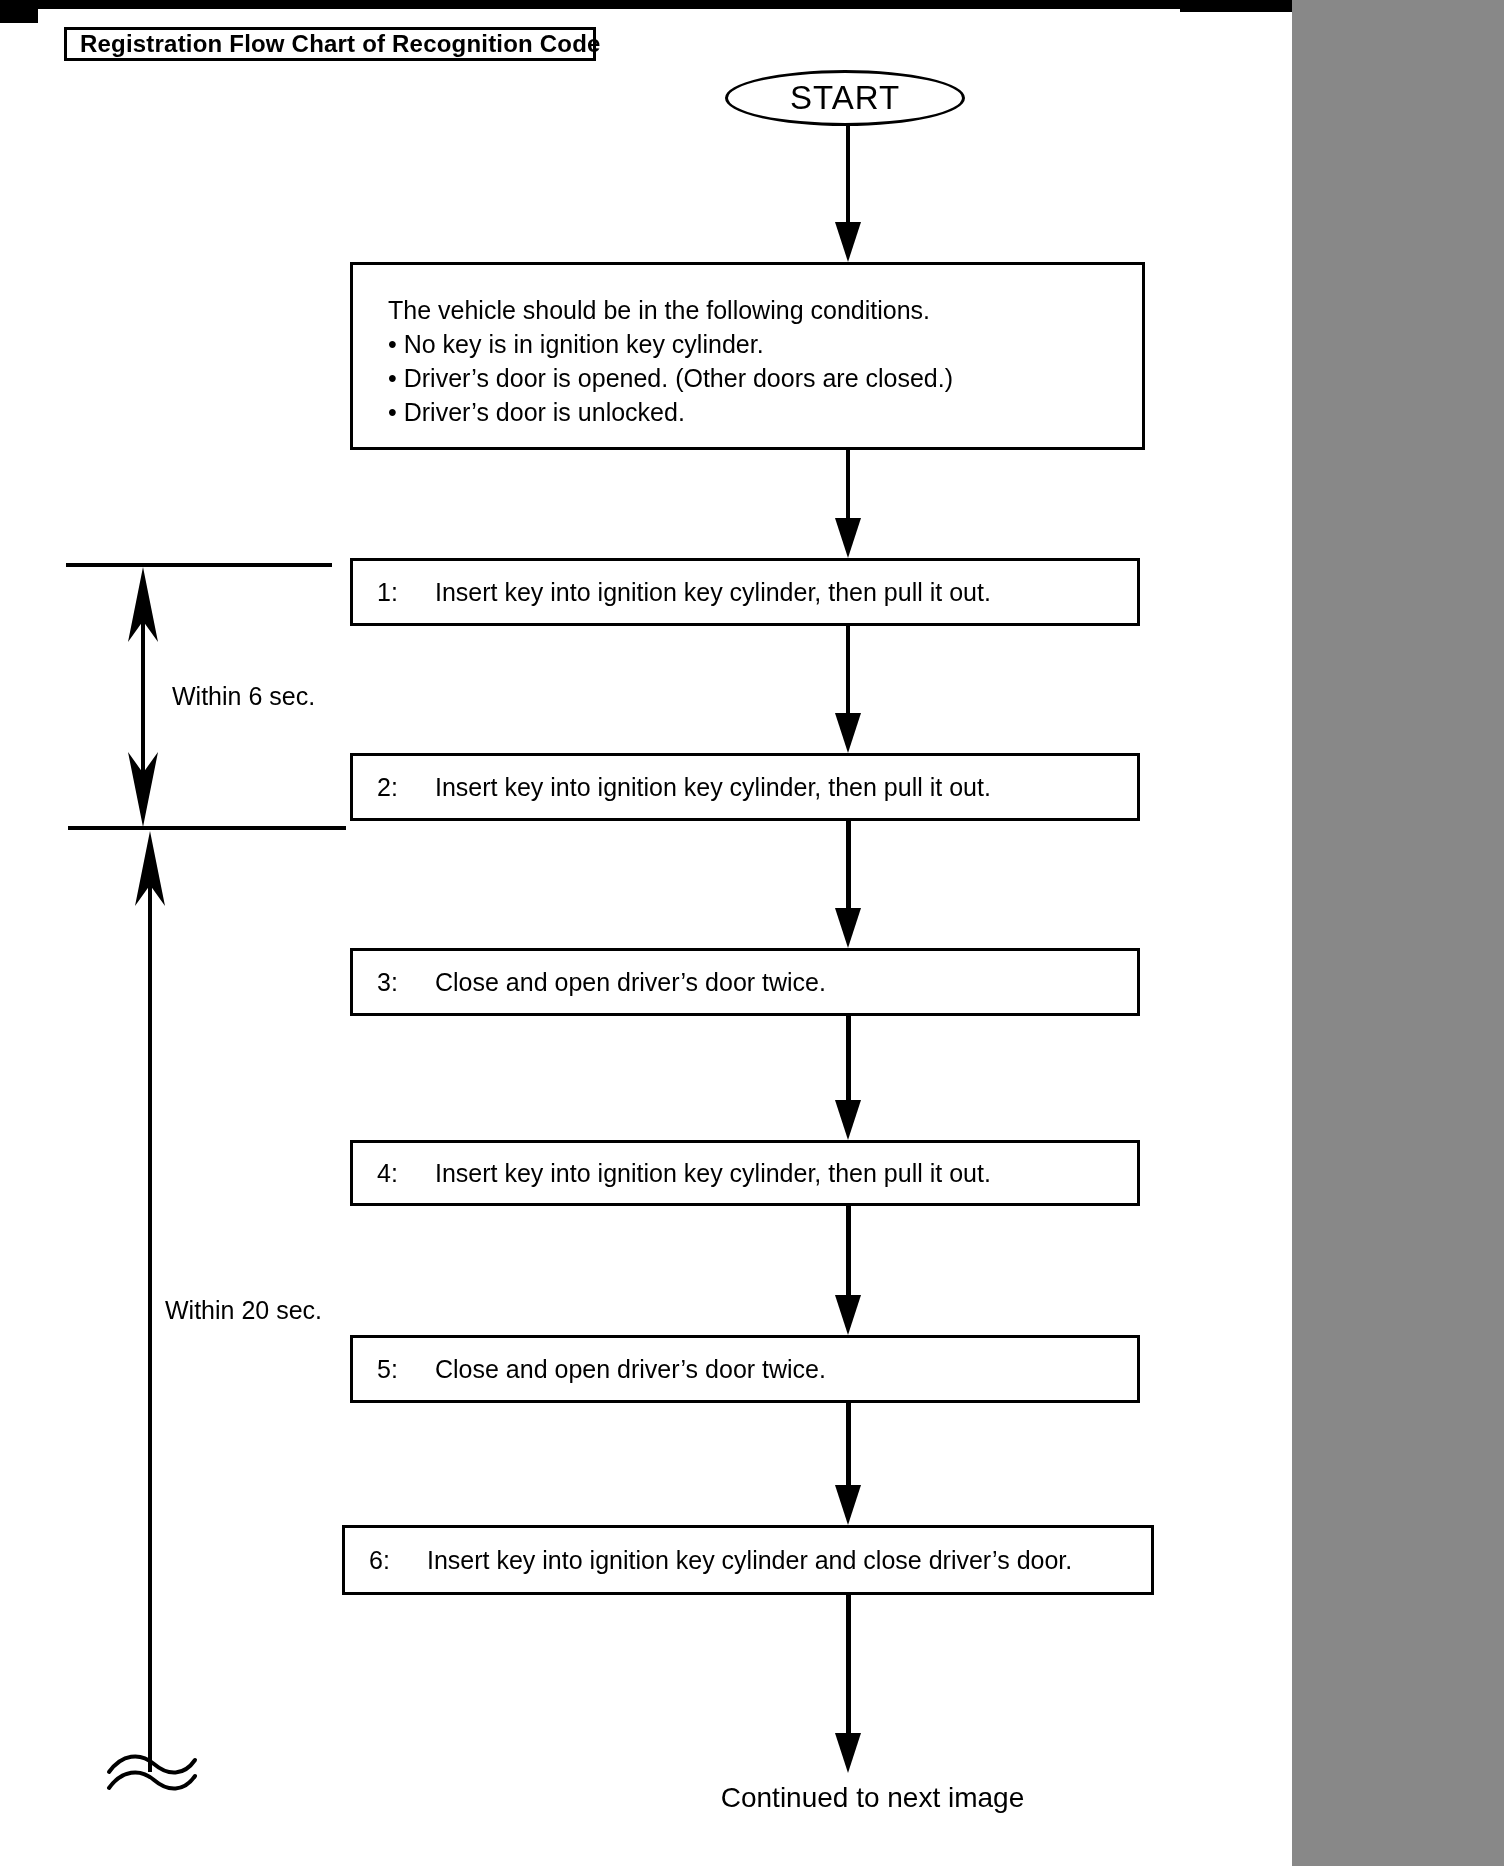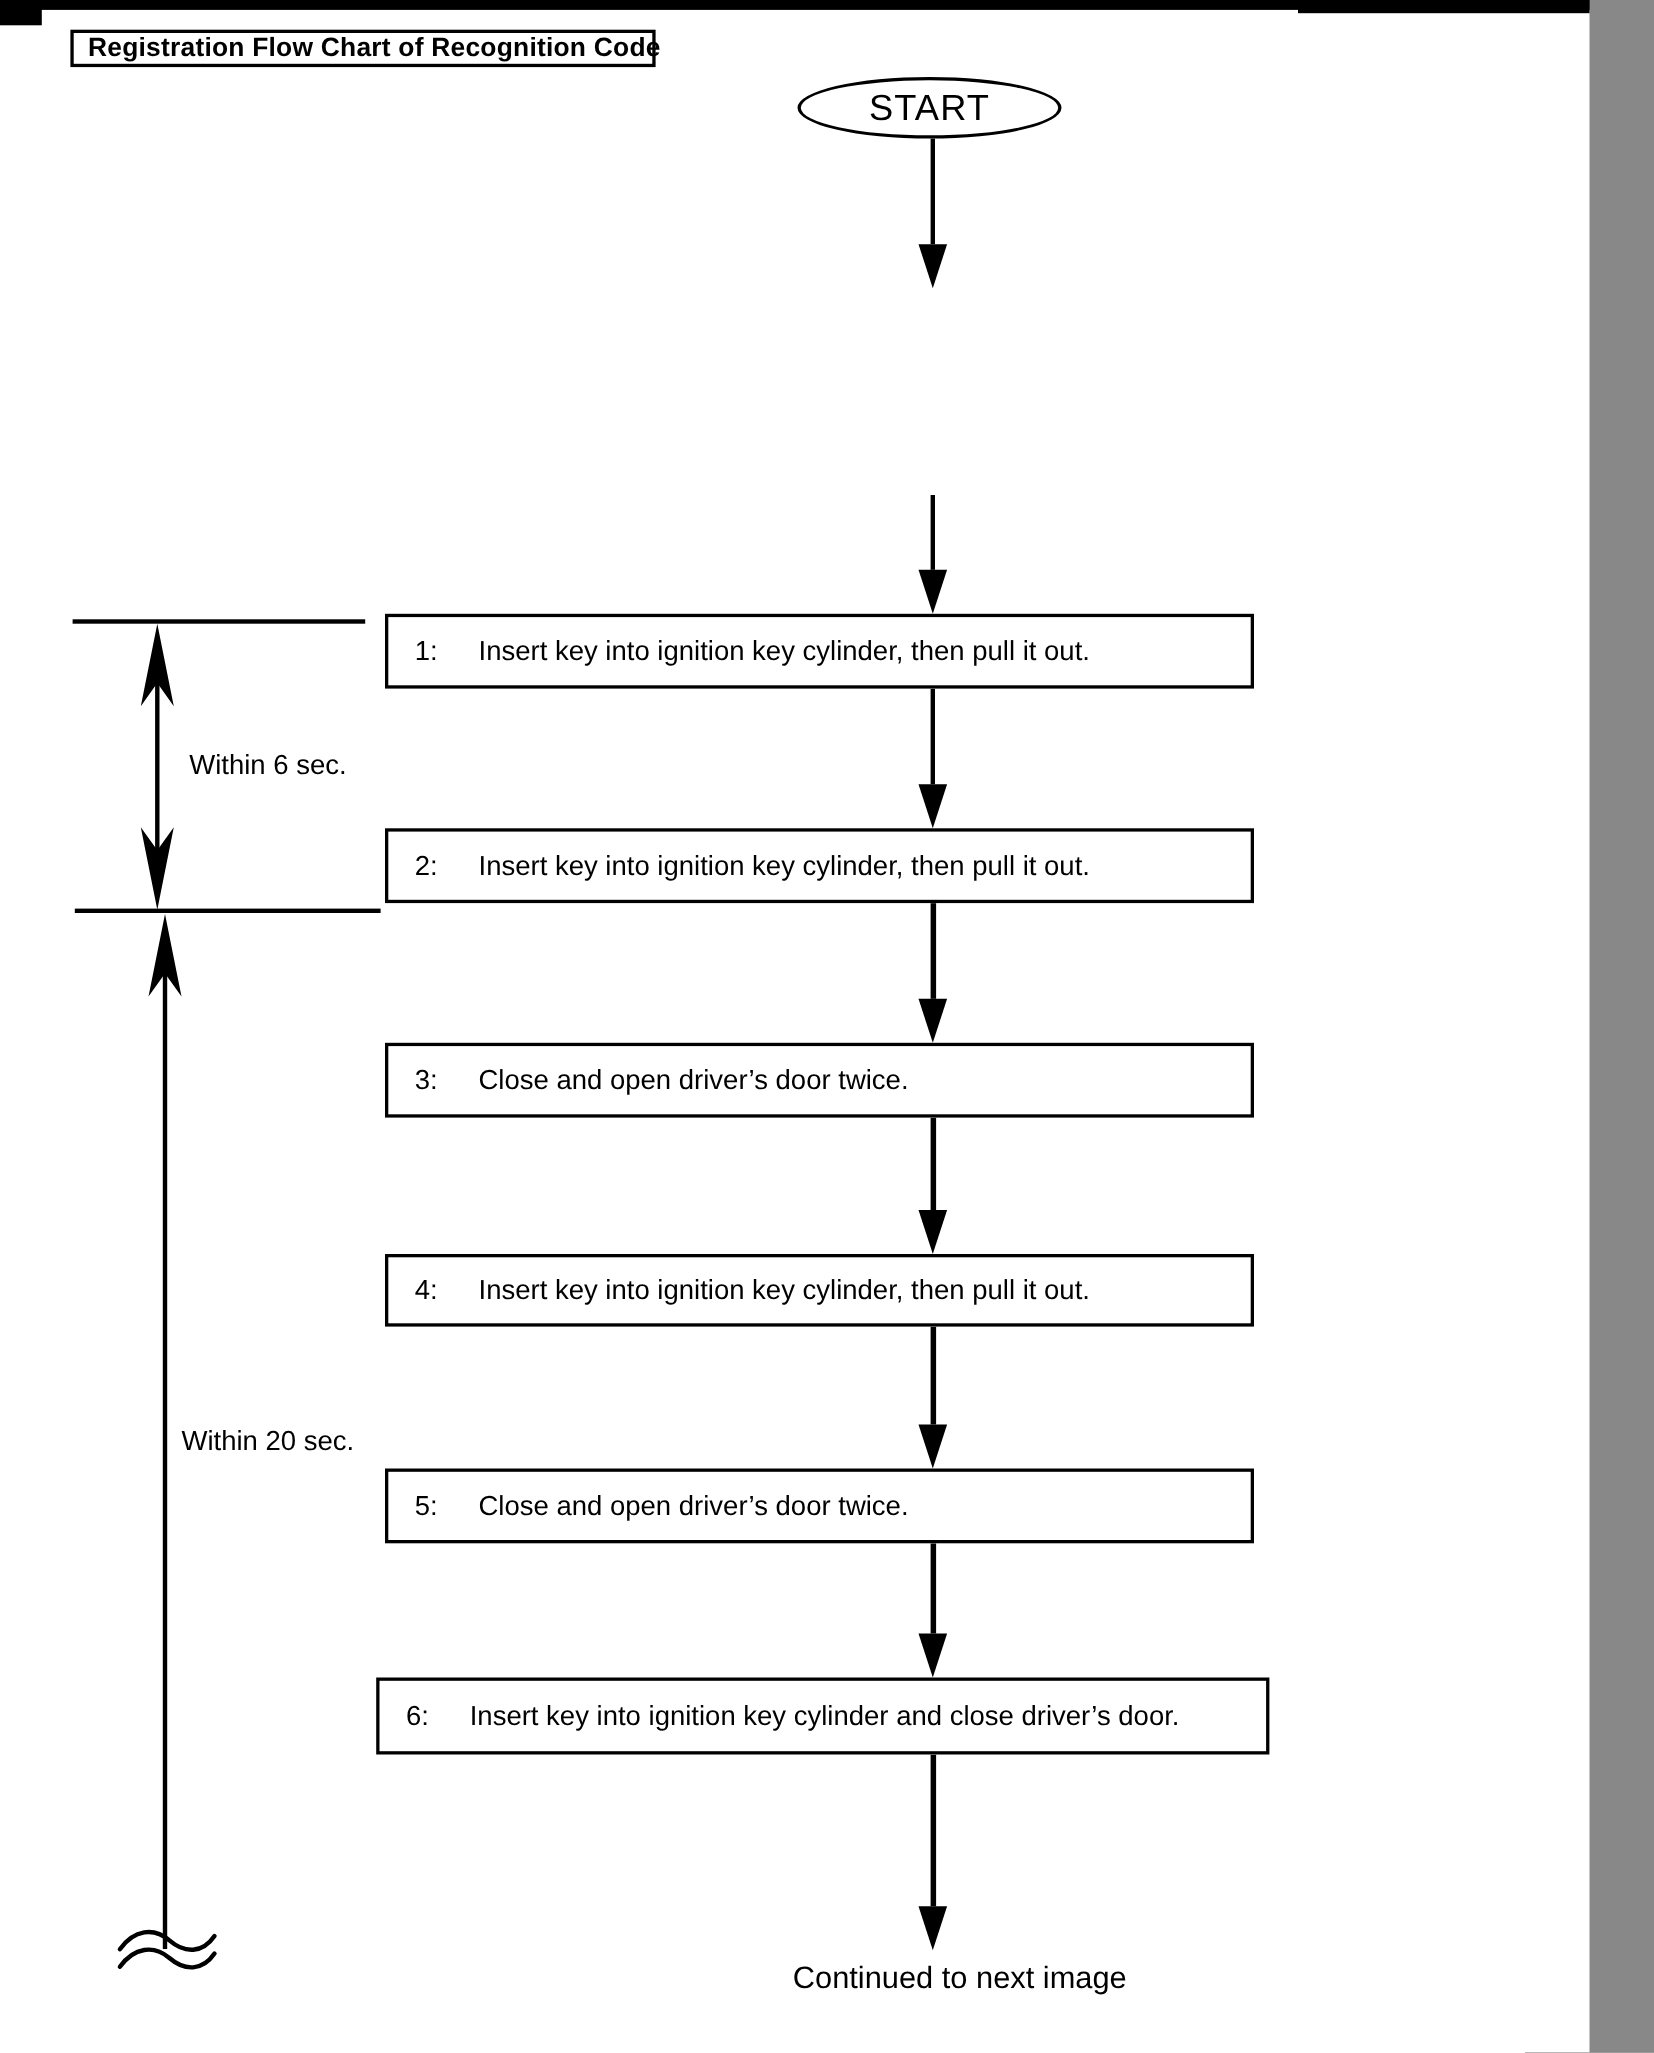--- a/index.html
+++ b/index.html
@@ -1,19 +1,19 @@
 <!DOCTYPE html>
 <html style="--ink: #000000; --paper: #ffffff;"><head>
 <meta charset="utf-8">
 <style>
   :root { --ink:#000000; --paper:#ffffff; }
   * { margin:0; padding:0; box-sizing:border-box; }
   html,body { background:#888; }
   #page {
-    position:relative; width:1445px; height:1866px;
+    position:relative; width:1292px; height:1866px;
     background:var(--paper); color:var(--ink);
     font-family:"Liberation Sans", sans-serif;
     overflow:hidden;
   }
 
   
   .scan-bar { position:absolute; background:var(--ink); }
 
   
   .title-box {
@@ -111,20 +111,26 @@
     </div>
   <div class="arrow thick" style="top:1403px;height:122px;">
       <div class="shaft"></div>
       <div class="head"></div>
     </div>
   <div class="arrow thick" style="top:1595px;height:178px;">
       <div class="shaft"></div>
       <div class="head"></div>
     </div>
 
+  <div class="proc cond-box" style="width:795px;">
+    <p>The vehicle should be in the following conditions.</p>
+    <p>• No key is in ignition key cylinder.</p>
+    <p>• Driver’s door is opened. (Other doors are closed.)</p>
+    <p>• Driver’s door is unlocked.</p>
+  </div>
 
   <div class="proc step" style="top:558px;height:68px;">
     <span class="num">1:</span>
     <span class="txt">Insert key into ignition key cylinder, then pull it out.</span>
   </div>
   <div class="proc step" style="top:753px;height:68px;">
     <span class="num">2:</span>
     <span class="txt">Insert key into ignition key cylinder, then pull it out.</span>
   </div>
   <div class="proc step" style="top:948px;height:68px;">

